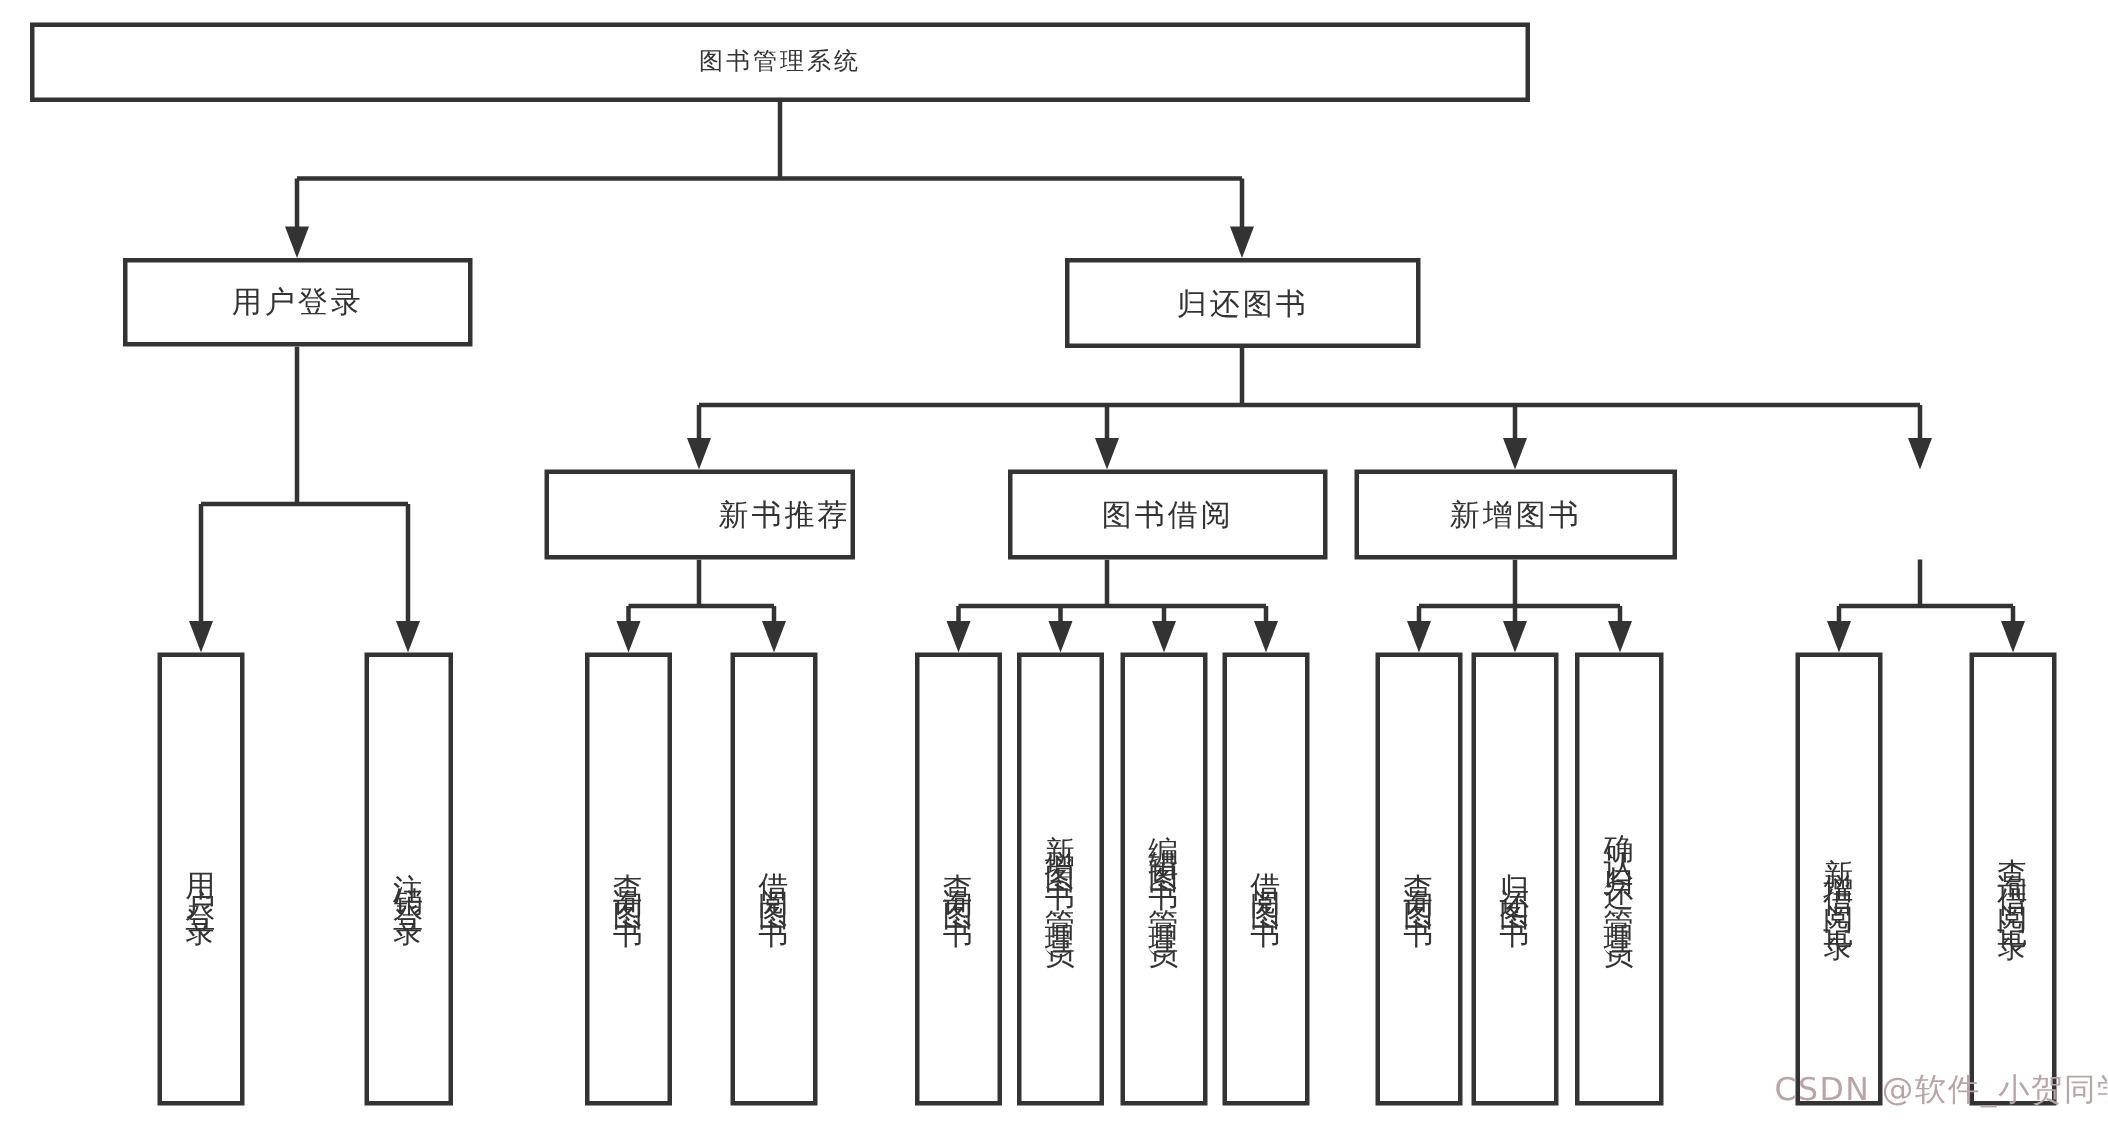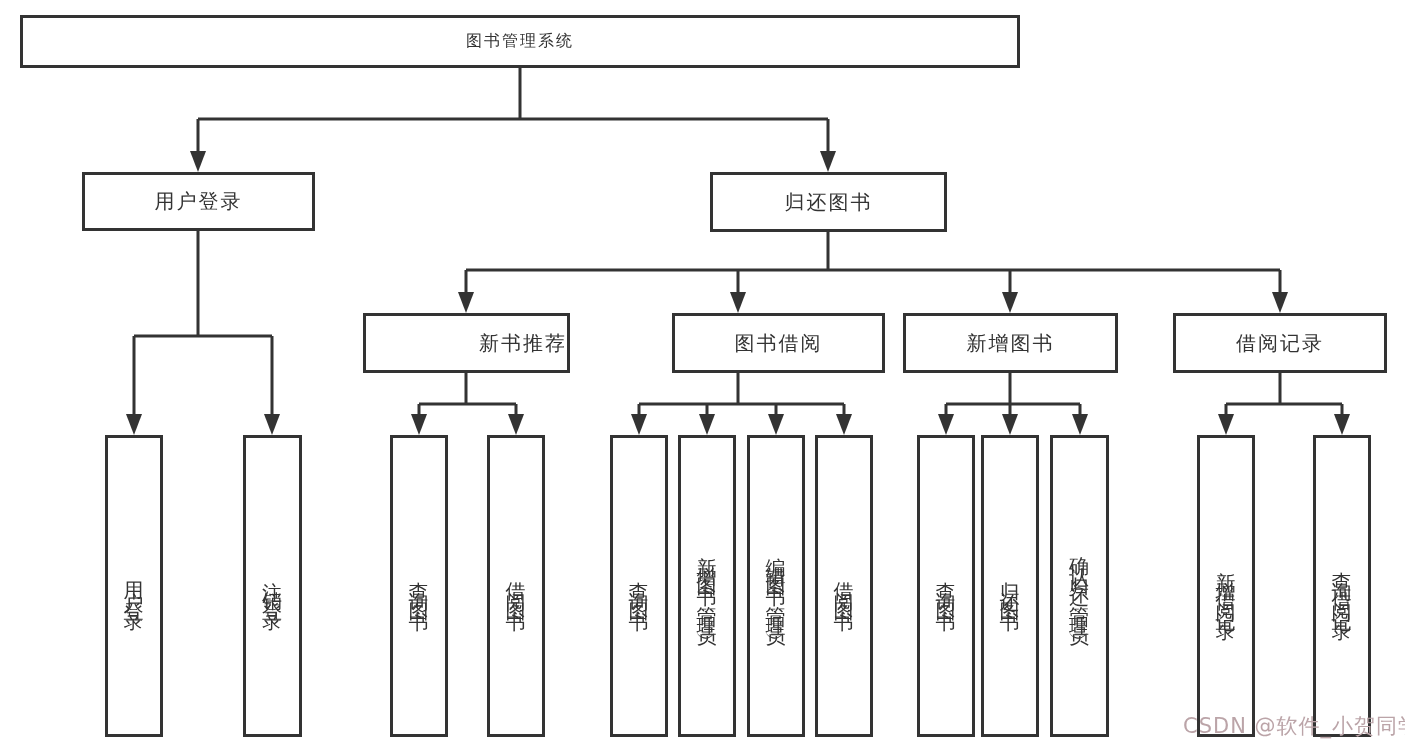--- a/index.html
+++ b/index.html
@@ -116,23 +116,20 @@
 
   <div class="box" style="left:363px; top:313px; width:207px; height:60px;justify-content:flex-end;">
     <span class="lbl">新书推荐</span>
   </div>
   <div class="box" style="left:632px; top:313px; width:213px; height:60px;margin-left:40px;">
     <span class="lbl">图书借阅</span>
   </div>
   <div class="box" style="left:903px; top:313px; width:215px; height:60px;">
     <span class="lbl">新增图书</span>
   </div>
-  <div class="box" style="left:1173px; top:313px; width:214px; height:60px;">
-    <span class="lbl">借阅记录</span>
-  </div>
 
   <div class="box leaf" style="left:105px;">
     <span class="vlbl">用户登录</span>
   </div>
   <div class="box leaf" style="left:243px; width:59px;">
     <span class="vlbl">注销登录</span>
   </div>
 
   <div class="box leaf" style="left:390px;">
     <span class="vlbl">查询图书</span>

